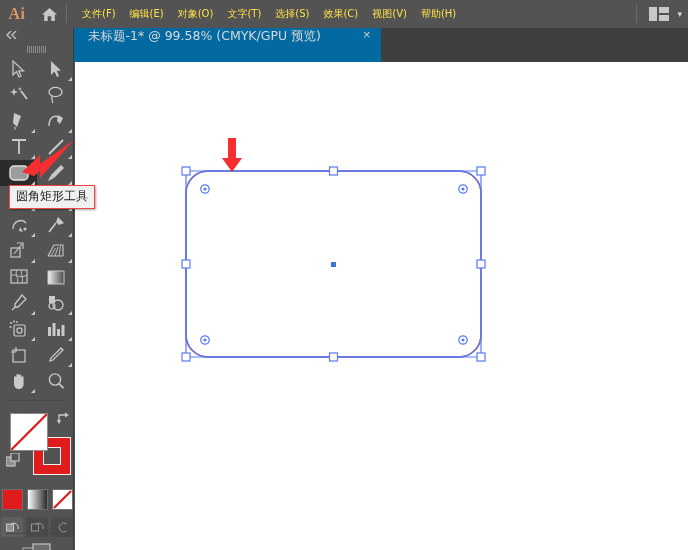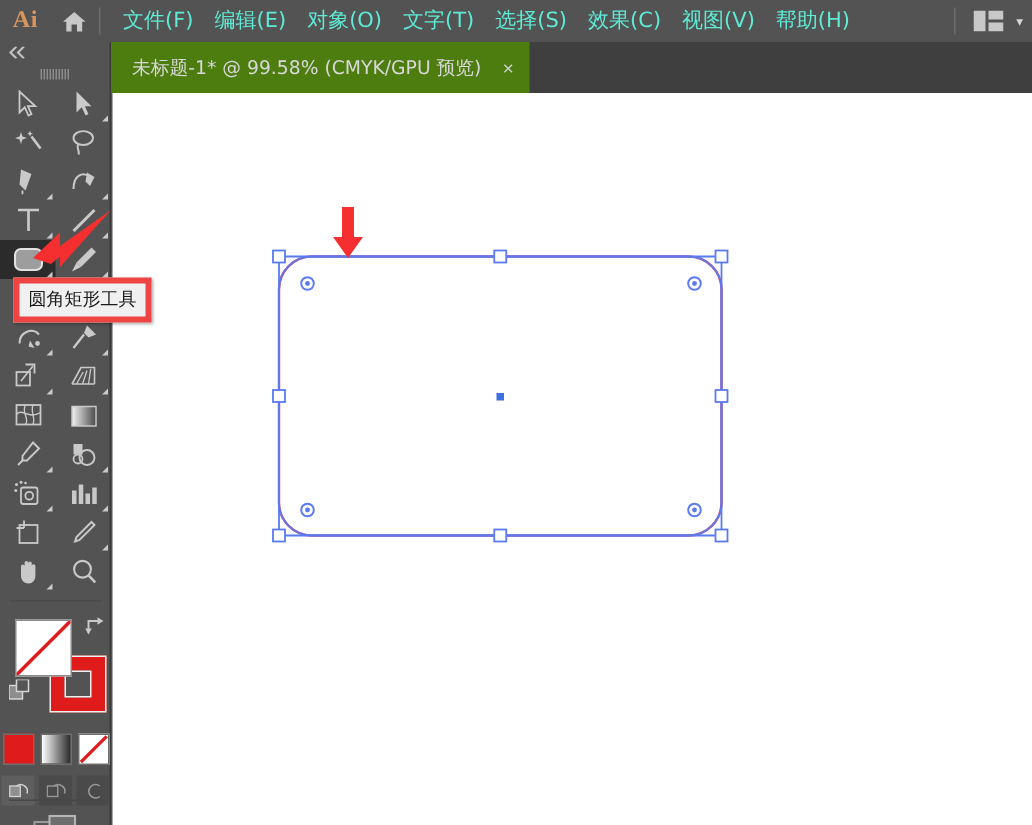--- a/index.html
+++ b/index.html
@@ -18,37 +18,38 @@
   }
   .ai-logo {
     width:34px; height:28px; display:flex; align-items:center; justify-content:center;
     color:#d79660; font-size:16px; font-weight:bold; letter-spacing:.5px;
     font-family:"Liberation Serif","DejaVu Serif",serif;
   }
   .home-btn { width:30px; height:28px; display:flex; align-items:center; justify-content:center; }
   .mb-sep { width:1px; height:18px; background:#6d6d6d; margin:0 8px 0 2px; }
   .menu-items { display:flex; align-items:center; }
   .menu-item {
-    font-size:14px; color:#5eead4; padding:4px 7px; white-space:nowrap;
+    font-size:10px; color:#fde047; padding:4px 7px; white-space:nowrap;
     font-family:"DejaVu Sans","Liberation Sans",sans-serif;
   }
   .ws-area { position:absolute; right:6px; top:0; height:28px; display:flex; align-items:center; }
   .ws-sep { width:1px; height:18px; background:#6d6d6d; margin-right:12px; }
   .ws-icon { display:flex; align-items:center; }
   .ws-chev { margin-left:8px; color:#d8d8d8; font-size:9px; }
 
   
   .tabbar {
     position:absolute; left:74px; top:28px; width:614px; height:34px;
     background:#3f3f3f;
   }
   .doc-tab {
     position:absolute; left:0; top:0; height:34px;
-    background:#4d7c0f; display:flex; align-items:center;
+    background:#0369a1; display:flex; 
     padding:0 0 0 14px;
+    gap:28px;
   }
   .doc-tab-title {
     font-size:12.5px; color:#d8d8d8; white-space:nowrap;
     font-family:"DejaVu Sans","Liberation Sans",sans-serif;
   }
   .doc-tab-close {
     margin:0 10px 0 14px; font-size:13px; color:#cfcfcf; line-height:1;
   }
 
   
@@ -126,21 +127,21 @@
   
   .canvas {
     position:absolute; left:75px; top:62px; width:613px; height:488px;
     background:#ffffff; overflow:hidden;
   }
 
   
   .tooltip {
     position:absolute; left:9px; top:185px;
     background:#f0f0f0; color:#1a1a1a;
-    border:4px solid #ef4444;
+    border:1px solid #ef4444;
     font-size:12px; padding:2px 6px 3px; white-space:nowrap;
     font-family:"DejaVu Sans","Liberation Sans",sans-serif;
     box-shadow:1px 1px 2px rgba(0,0,0,.35);
     z-index:40;
   }
 
   
   .annot { position:absolute; z-index:45; pointer-events:none; }
   #arrow-tool { left:18px; top:138px; }
   #arrow-canvas { left:219px; top:138px; }

